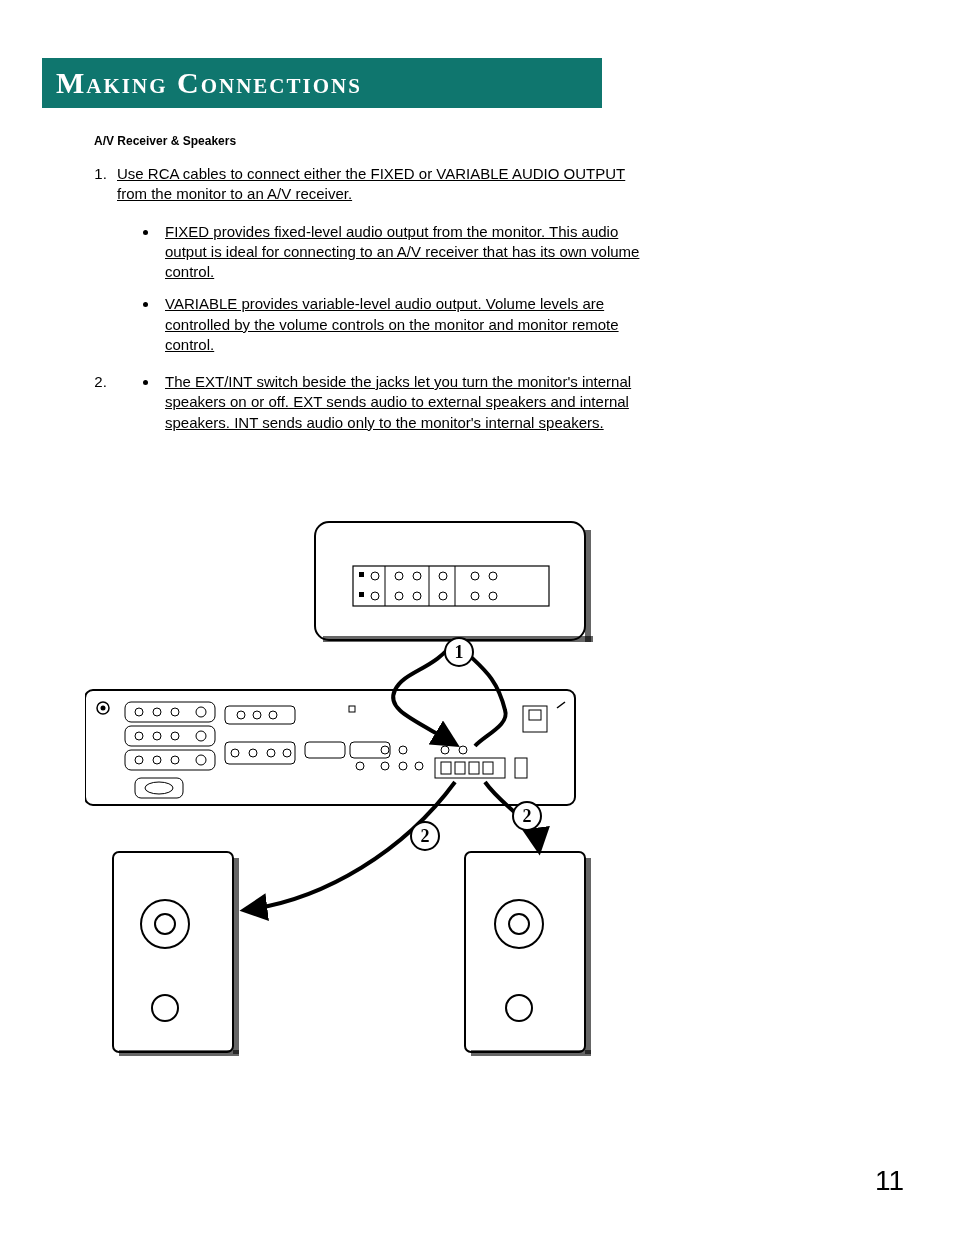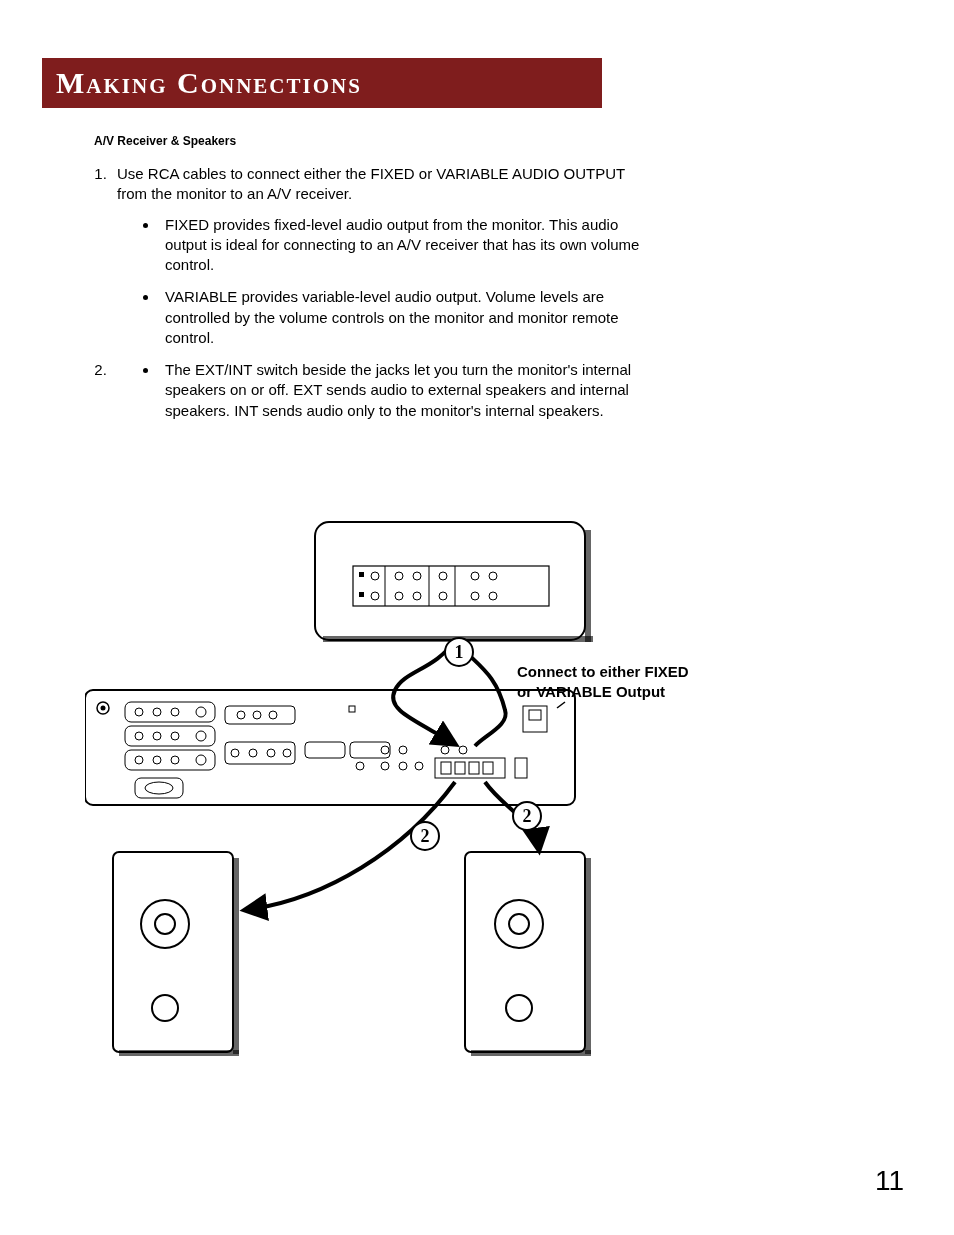--- a/index.html
+++ b/index.html
@@ -10,21 +10,21 @@
     font-family: Georgia, 'Times New Roman', serif;
     position: relative;
     color: #000;
   }
   .header-bar {
     position: absolute;
     top: 58px;
     left: 42px;
     width: 560px;
     height: 50px;
-    background: #7f1d1d;
+    background: #0f766e;
     display: flex;
     align-items: center;
     padding-left: 14px;
   }
   .header-bar span {
     color: #fff;
     font-family: Georgia, serif;
     font-size: 30px;
     font-variant: small-caps;
     letter-spacing: 2px;
@@ -47,25 +47,26 @@
     font-size: 15px;
     line-height: 1.35;
   }
   .content ol {
     list-style-position: outside;
     padding-left: 28px;
   }
   .content ol > li {
     margin-bottom: 6px;
     padding-left: 6px;
+    text-decoration: underline;
   }
   .content ul {
     list-style-type: disc;
     padding-left: 42px;
-    margin-top: 10px;
+    margin-top: 17px;
   }
   .content ul li {
     margin-bottom: 12px;
     padding-left: 6px;
   }
   .diagram-area {
     position: absolute;
     top: 510px;
     left: 85px;
     width: 620px;
@@ -236,19 +237,15 @@
 
     <path d="M 370 272 C 320 340, 240 390, 160 400" fill="none" stroke="#000" stroke-width="4" marker-end="url(#arrow)"></path>
     <circle cx="340" cy="326" r="14" fill="#fff" stroke="#000" stroke-width="2"></circle>
 
     <text x="374" y="148" text-anchor="middle" font-family="Georgia" font-weight="bold" font-size="18">1</text>
     <text x="442" y="312" text-anchor="middle" font-family="Georgia" font-weight="bold" font-size="18">2</text>
     <text x="340" y="332" text-anchor="middle" font-family="Georgia" font-weight="bold" font-size="18">2</text>
   </svg>
 
   
-  <div class="caption" style="top:152px; left:432px; width:200px;">
-    <span>Connect to either FIXED</span><br>
-    <span>or VARIABLE Output</span>
-  </div>
 </div>
 
 <div class="page-num">11</div>
 
 </body></html>

